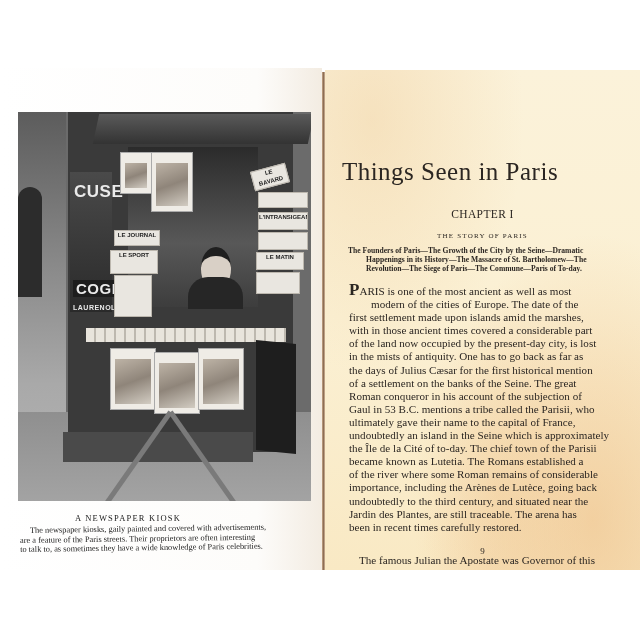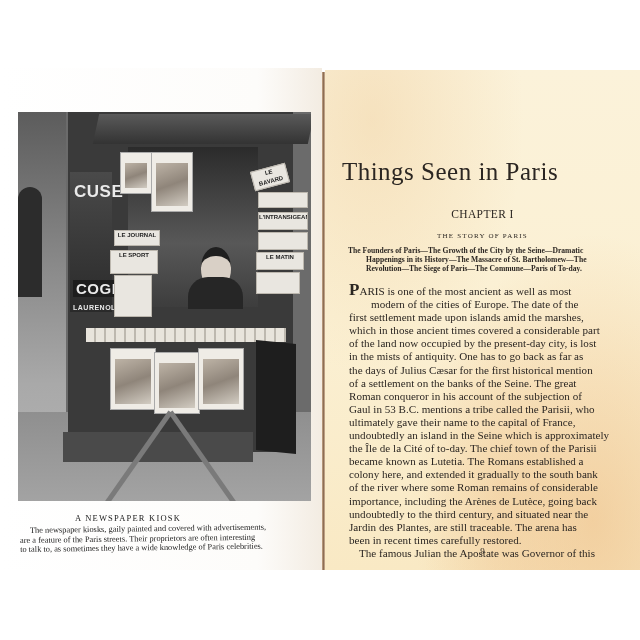--- a/index.html
+++ b/index.html
@@ -99,21 +99,21 @@
     }
     .synopsis span { display: block; white-space: nowrap; }
     .synopsis .hang { padding-left: 18px; }
     .body-text {
       position: absolute; left: 349px; width: 288px; top: 284px;
       font-size: 11.1px; line-height: 13.1px; color: #2b2622;
     }
     .body-text span { display: block; white-space: nowrap; }
     .body-text .dropcap { font-size: 17px; line-height: 12px; }
     .body-text .indent1 { padding-left: 22px; }
-    .body-text .para-indent { padding-left: 10px; }
+    .body-text .para-indent { padding-left: 10px; margin-top: 20px; }
     .page-number {
       position: absolute; left: 325px; width: 315px; top: 546px; text-align: center;
       font-size: 9px; color: #2b2622;
     }
   </style>
 </head>
 <body>
 
 <div class="page-left"></div>
 <div class="spine"></div>
@@ -178,32 +178,31 @@
 <div class="synopsis">
   <span>The Founders of Paris—The Growth of the City by the Seine—Dramatic</span>
   <span class="hang">Happenings in its History—The Massacre of St. Bartholomew—The</span>
   <span class="hang">Revolution—The Siege of Paris—The Commune—Paris of To-day.</span>
 </div>
 
 <div class="body-text">
   <span><b class="dropcap">P</b><span style="display:inline">ARIS is one of the most ancient as well as most</span></span>
   <span class="indent1">modern of the cities of Europe.  The date of the</span>
   <span>first settlement made upon islands amid the marshes,</span>
-  <span>which in those ancient times covered a considerable part</span>
+  <span>with in those ancient times covered a considerable part</span>
   <span>of the land now occupied by the present-day city, is lost</span>
   <span>in the mists of antiquity.  One has to go back as far as</span>
   <span>the days of Julius Cæsar for the first historical mention</span>
   <span>of a settlement on the banks of the Seine.  The great</span>
   <span>Roman conqueror in his account of the subjection of</span>
   <span>Gaul in 53 B.C. mentions a tribe called the Parisii, who</span>
   <span>ultimately gave their name to the capital of France,</span>
   <span>undoubtedly an island in the Seine which is approximately</span>
   <span>the Île de la Cité of to-day.  The chief town of the Parisii</span>
   <span>became known as Lutetia.  The Romans established a</span>
-  <span>colony here, and extended it gradually to the south bank</span>
   <span>of the river where some Roman remains of considerable</span>
   <span>importance, including the Arènes de Lutèce, going back</span>
   <span>undoubtedly to the third century, and situated near the</span>
   <span>Jardin des Plantes, are still traceable.  The arena has</span>
   <span>been in recent times carefully restored.</span>
   <span class="para-indent">The famous Julian the Apostate was Governor of this</span>
 </div>
 
 <div class="page-number">9</div>
 

